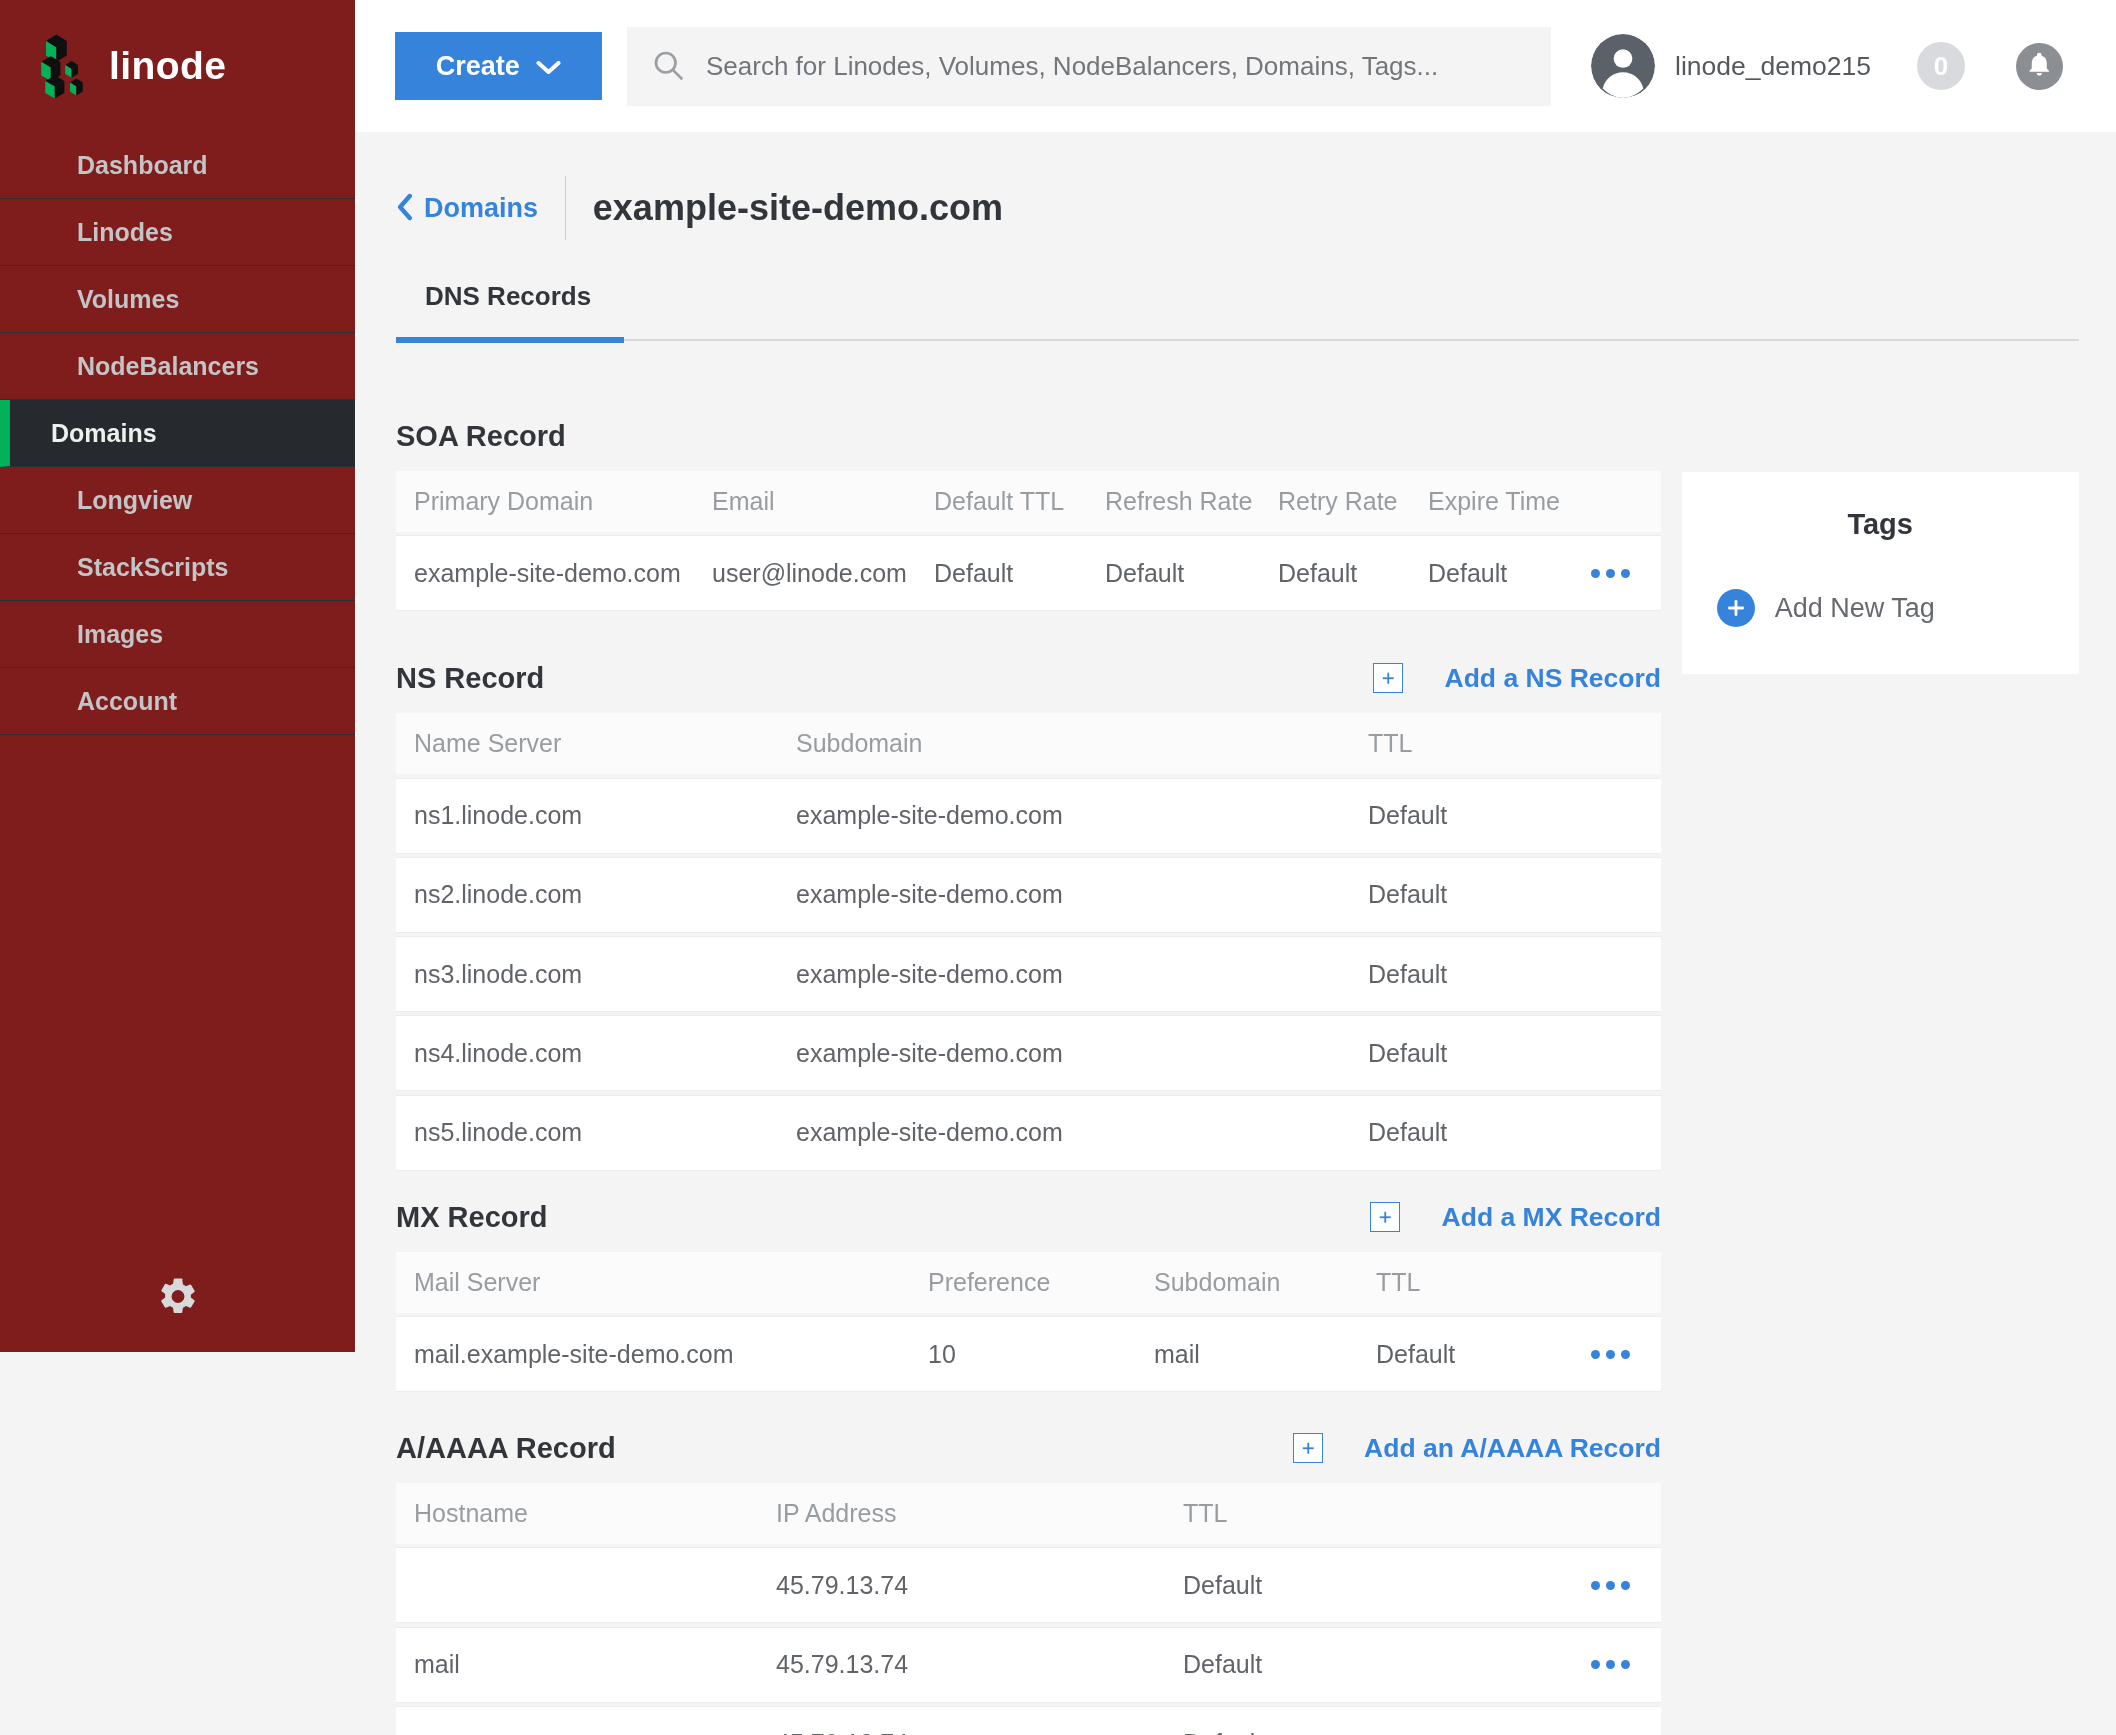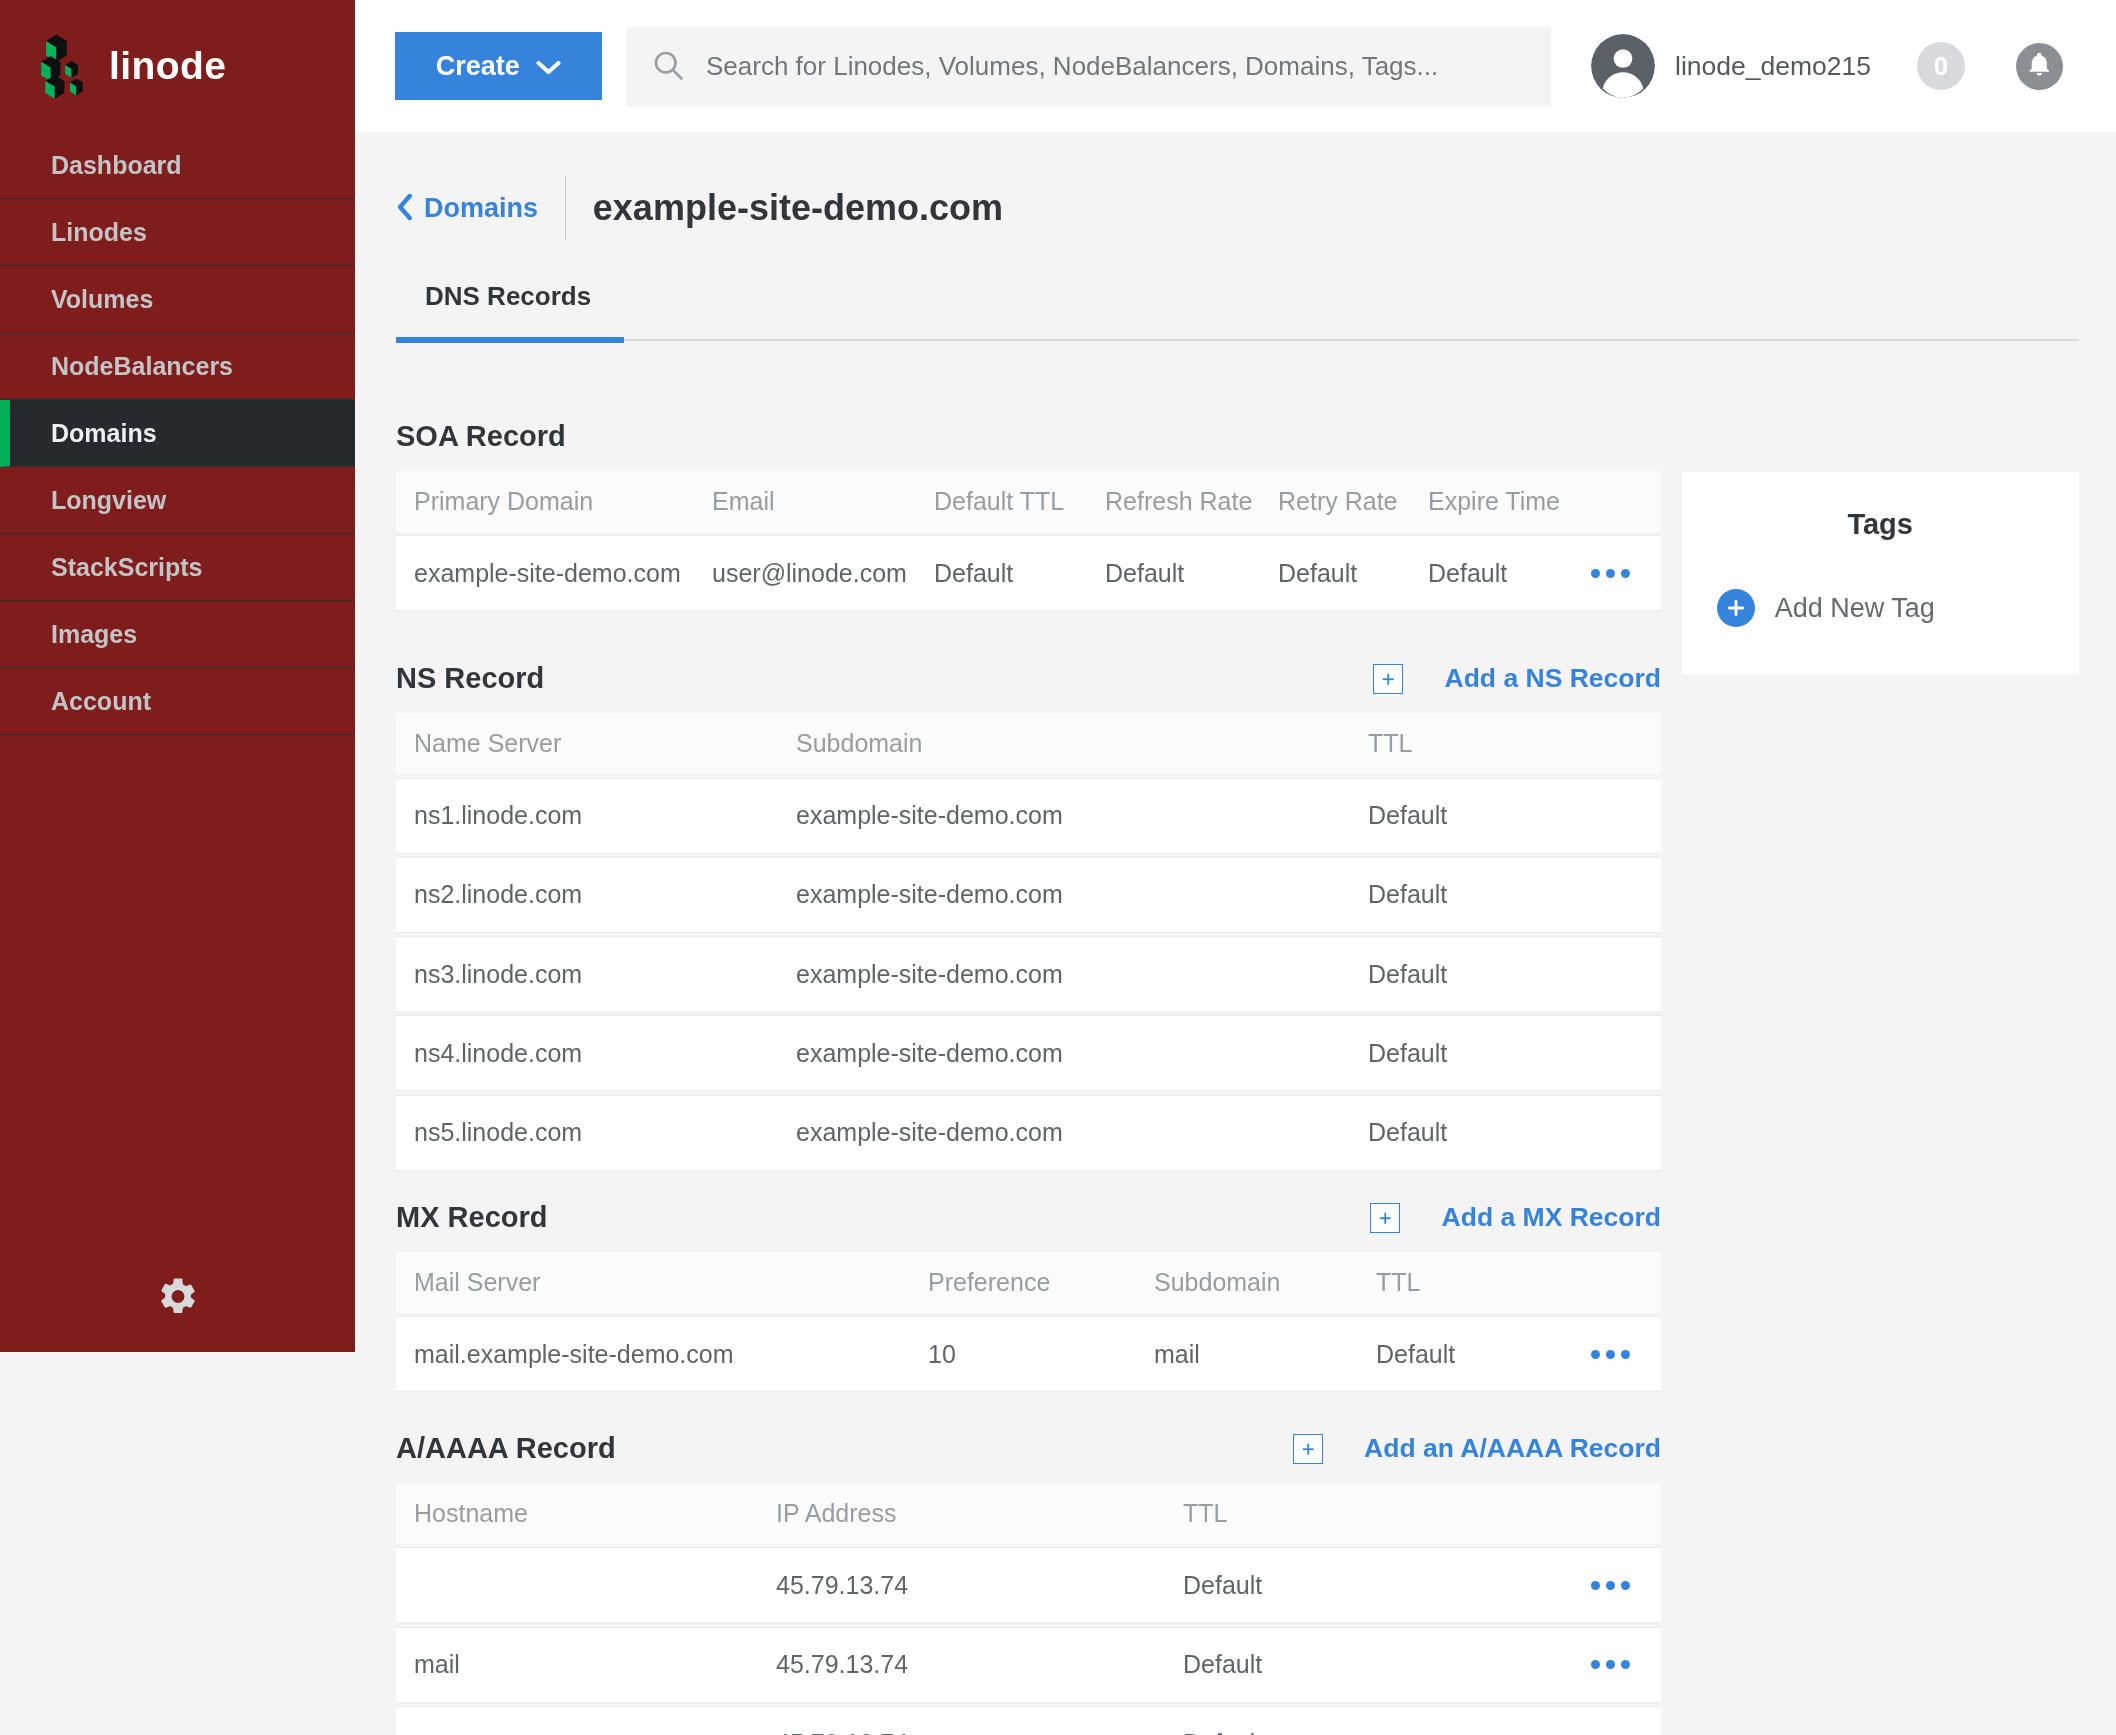--- a/index.html
+++ b/index.html
@@ -15,21 +15,21 @@
   .sidebar {
     position:absolute; left:0; top:0; width:355px; height:1352px;
     background:#7f1d1d;
   }
   .logo-block {
     height:132px; display:flex; align-items:center; padding-left:38px;
   }
   .logo-text { color:#ffffff; font-size:39px; font-weight:700; margin-left:15px; letter-spacing:0.4px; }
   .nav-item {
     height:67px; display:flex; align-items:center;
-    padding-left:51px; font-size:25px; font-weight:600; color:#c2c4c6;
+    padding-left:77px; font-size:25px; font-weight:600; color:#c2c4c6;
     border-bottom:0.8px solid #2b2e32; cursor:pointer;
   }
   .nav-item.active {
     background:#26292e; border-left:10px solid #02b159; padding-left:41px; color:#eef0f0;
   }
   .gear-wrap {
     position:absolute; bottom:31px; left:50%; transform:translateX(-50%);
   }
 
   
@@ -88,21 +88,21 @@
   .records { width:1265px; flex:none; }
   .side-col { width:397px; margin-left:20.7px; flex:none; }
 
   .section-head { display:flex; align-items:center; justify-content:space-between; }
   .section-title { font-size:29px; font-weight:700; color:#32363b; }
   .mt-soa { margin-top:31px; }
   .mt-ns  { margin-top:51px; }
   .mt-mx  { margin-top:30px; }
   .mt-a   { margin-top:40px; }
 
-  .add-link { display:flex; align-items:flex-end; cursor:pointer;gap:28px; }
+  .add-link { display:flex; align-items:flex-start; cursor:pointer;gap:28px; }
   .plusbox {
     width:30px; height:30px; border:1.7px solid #3683dc; background:#fdfefe;
     display:flex; align-items:center; justify-content:center; flex:none;
   }
   .add-label { color:#3683dc; font-size:26.5px; font-weight:600; margin-left:13.2px; }
 
   .tbl { margin-top:18px; }
   .tbl-head {
     display:grid; align-items:center; height:61px; background:#fbfbfb;
     color:#989da2; font-size:25px; padding-left:18px;

